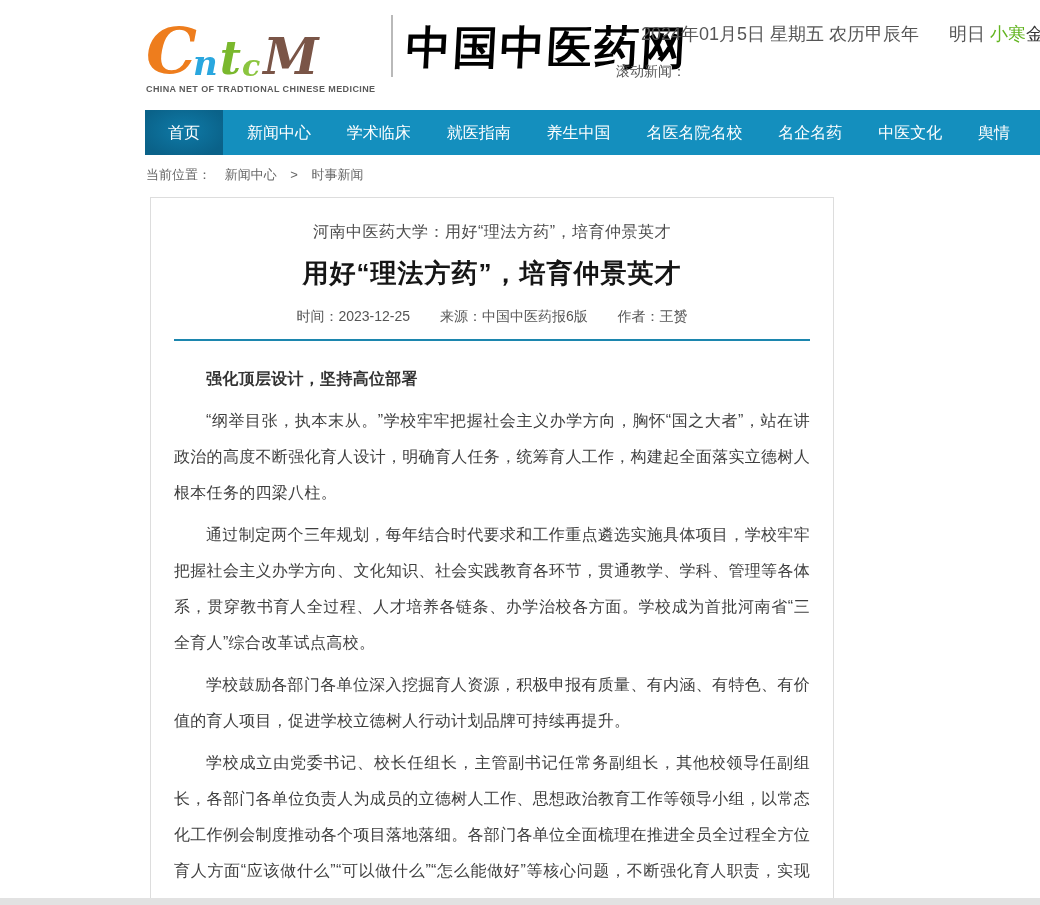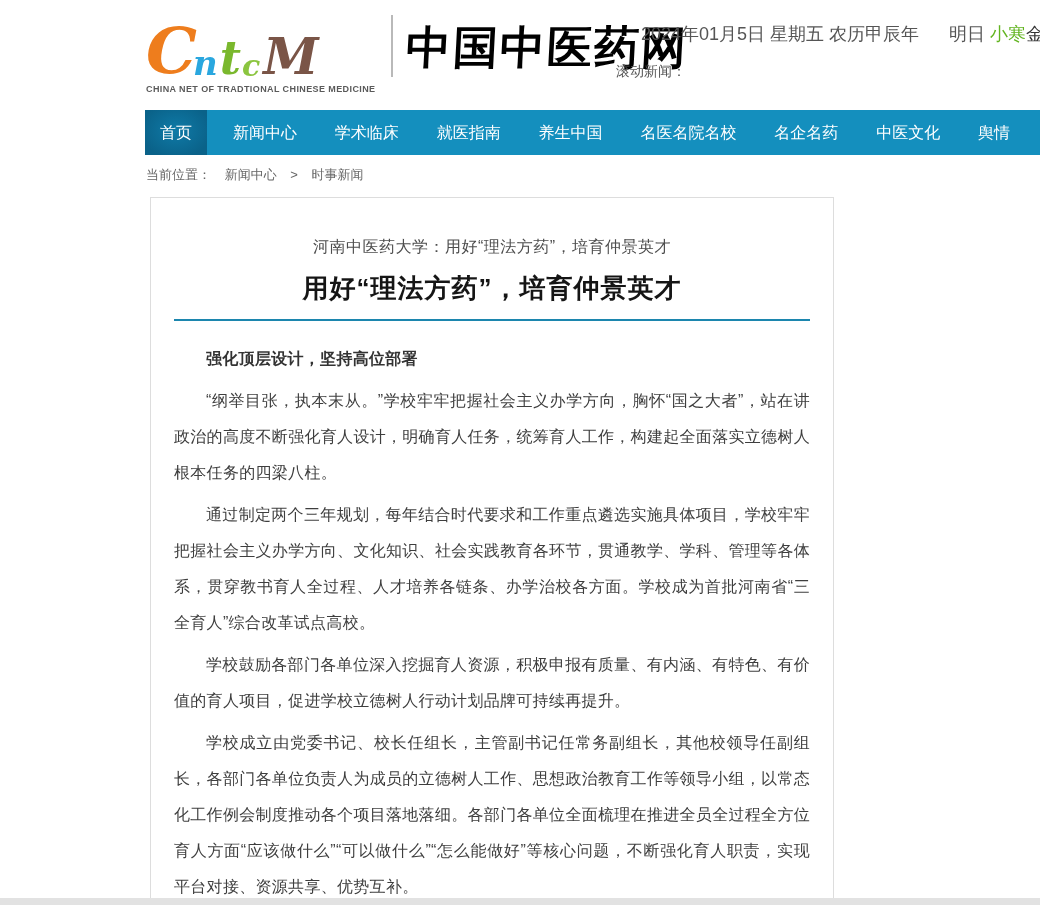--- a/index.html
+++ b/index.html
@@ -38,30 +38,30 @@
     background:#f4f4f4; box-shadow:0 0 1px #cfcfcf; }
   .temp-low { color:#2f9e68; }
   .temp-high { color:#e60012; }
 
   .scroll-news-label { position:absolute; left:616px; top:63px; font-size:14px; color:#555; }
 
   
   .nav { position:absolute; top:110px; left:145px; right:0; height:45px; background:#148fbe;
     display:flex; align-items:stretch; justify-content:space-between; padding-right:18px; }
   .nav-item { color:#fff; font-size:16px; line-height:45px; padding:0 12px; cursor:pointer; white-space:nowrap; }
-  .nav-item.active { background:radial-gradient(ellipse at 50% 45%, #0f7aa7 0%, #0a6289 80%); padding:0 15px; }
+  .nav-item.active { background:radial-gradient(ellipse at 50% 45%, #0f7aa7 0%, #0a6289 80%); padding:0 23px; }
 
   
   .breadcrumb { position:absolute; top:166px; left:146px; font-size:13px; color:#666; }
   .breadcrumb > * { margin-right:10px; }
   .breadcrumb .crumb-link { cursor:pointer; }
 
   
   .panel { position:absolute; top:197px; left:150px; width:684px; height:708px;
-    background:#fff; border:1px solid #ddd; border-bottom:none; padding:16px 23px; overflow:hidden; }
+    background:#fff; border:1px solid #ddd; border-bottom:none; padding:1px 23px; overflow:hidden; }
   .article-subtitle { margin-top:23px; text-align:center; font-size:16px; color:#4d4d4d; letter-spacing:0.5px; }
   .article-title { margin-top:13px; text-align:center; font-size:26px; font-weight:bold; color:#151515; letter-spacing:1px; }
   .article-meta { margin-top:17px; text-align:center; font-size:14px; color:#555; }
   .article-meta span { margin:0 13px; }
   .title-rule { margin-top:13px; height:2px; background:#1c86ae; }
   .article-body { margin-top:20px; }
   .article-body p { font-size:16px; color:#3e3e3e; line-height:36px; text-indent:2em;
     margin-top:6px; letter-spacing:0.3px; text-align:justify; }
   .article-body p.section-heading { font-weight:bold; color:#333; }
 
@@ -117,20 +117,25 @@
 <div class="breadcrumb">
   <span>当前位置：</span>
   <span class="crumb-link">新闻中心</span>
   <span>&gt;</span>
   <span class="crumb-link">时事新闻</span>
 </div>
 
 <div class="panel">
   <div class="article-subtitle">河南中医药大学：用好“理法方药”，培育仲景英才</div>
   <div class="article-title">用好“理法方药”，培育仲景英才</div>
+  <div class="article-meta">
+    <span>时间：2023-12-25</span>
+    <span>来源：中国中医药报6版</span>
+    <span>作者：王赟</span>
+  </div>
   <div class="title-rule"></div>
   <div class="article-body">
     <p class="section-heading">强化顶层设计，坚持高位部署</p>
     <p>“纲举目张，执本末从。”学校牢牢把握社会主义办学方向，胸怀“国之大者”，站在讲政治的高度不断强化育人设计，明确育人任务，统筹育人工作，构建起全面落实立德树人根本任务的四梁八柱。</p>
     <p>通过制定两个三年规划，每年结合时代要求和工作重点遴选实施具体项目，学校牢牢把握社会主义办学方向、文化知识、社会实践教育各环节，贯通教学、学科、管理等各体系，贯穿教书育人全过程、人才培养各链条、办学治校各方面。学校成为首批河南省“三全育人”综合改革试点高校。</p>
     <p>学校鼓励各部门各单位深入挖掘育人资源，积极申报有质量、有内涵、有特色、有价值的育人项目，促进学校立德树人行动计划品牌可持续再提升。</p>
     <p>学校成立由党委书记、校长任组长，主管副书记任常务副组长，其他校领导任副组长，各部门各单位负责人为成员的立德树人工作、思想政治教育工作等领导小组，以常态化工作例会制度推动各个项目落地落细。各部门各单位全面梳理在推进全员全过程全方位育人方面“应该做什么”“可以做什么”“怎么能做好”等核心问题，不断强化育人职责，实现平台对接、资源共享、优势互补。</p>
   </div>
 </div>
 

